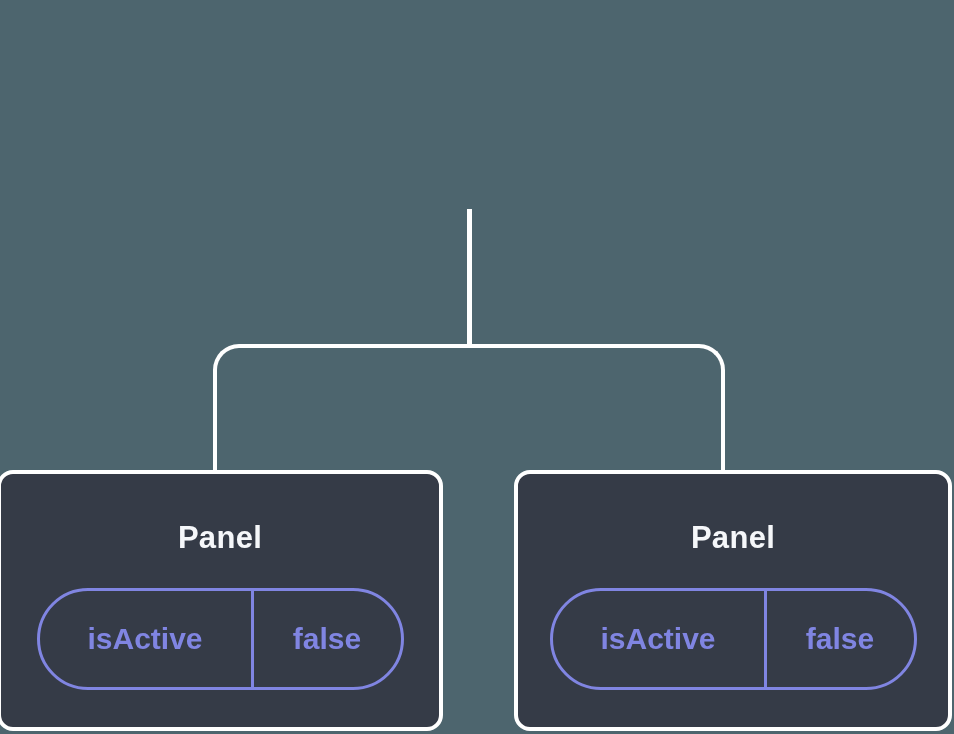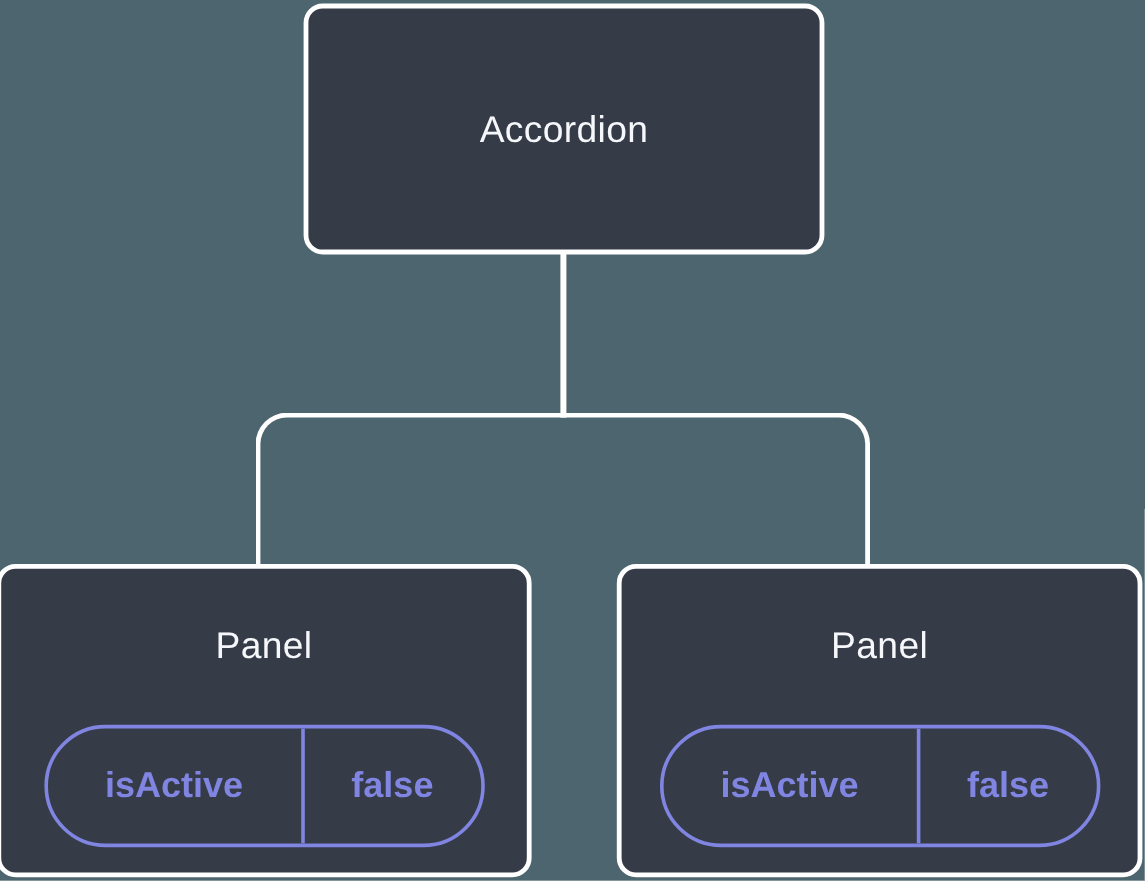--- a/index.html
+++ b/index.html
@@ -43,23 +43,23 @@
     display: flex;
     flex-direction: column;
     align-items: center;
     padding-top: 44px;
   }
   .node.panel-left  { left: -3px;  width: 446px; }
   .node.panel-right { left: 514px; width: 438px; }
   .panel-title {
     color: var(--node-text, #f5f7fa);
     font-size: 31px;
-    font-weight: 400;
+    font-weight: 700;
     line-height: 40px;
-    margin-bottom: 46px;
+    margin-bottom: 30px;
     letter-spacing: 0.3px;
   }
   
   .pill {
     box-sizing: border-box;
     width: 367px;
     height: 102px;
     border: 3px solid var(--state-accent, #8085e2);
     border-radius: 51px;
     display: flex;
@@ -98,23 +98,20 @@
     border-left: 4px solid var(--node-border, #ffffff);
     border-right: 4px solid var(--node-border, #ffffff);
     border-radius: 26px 26px 0 0;
   }
 </style>
 </head>
 <body>
 
 <div class="stage">
 
-  <div class="node root">
-    <span class="node-label">Accordion</span>
-  </div>
 
   <div class="connector stem"></div>
   <div class="connector bracket"></div>
 
   <div class="node panel panel-left">
     <div class="panel-title">Panel</div>
     <div class="pill">
       <span class="pill-cell pill-key">isActive</span>
       <span class="pill-cell pill-value">false</span>
     </div>

